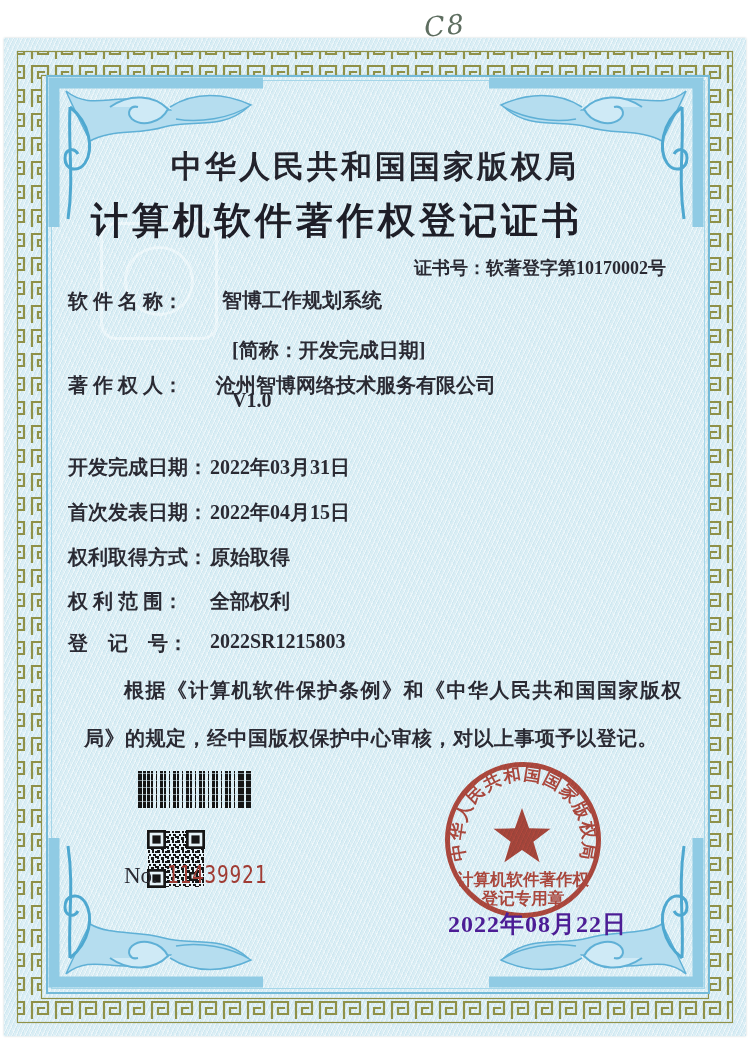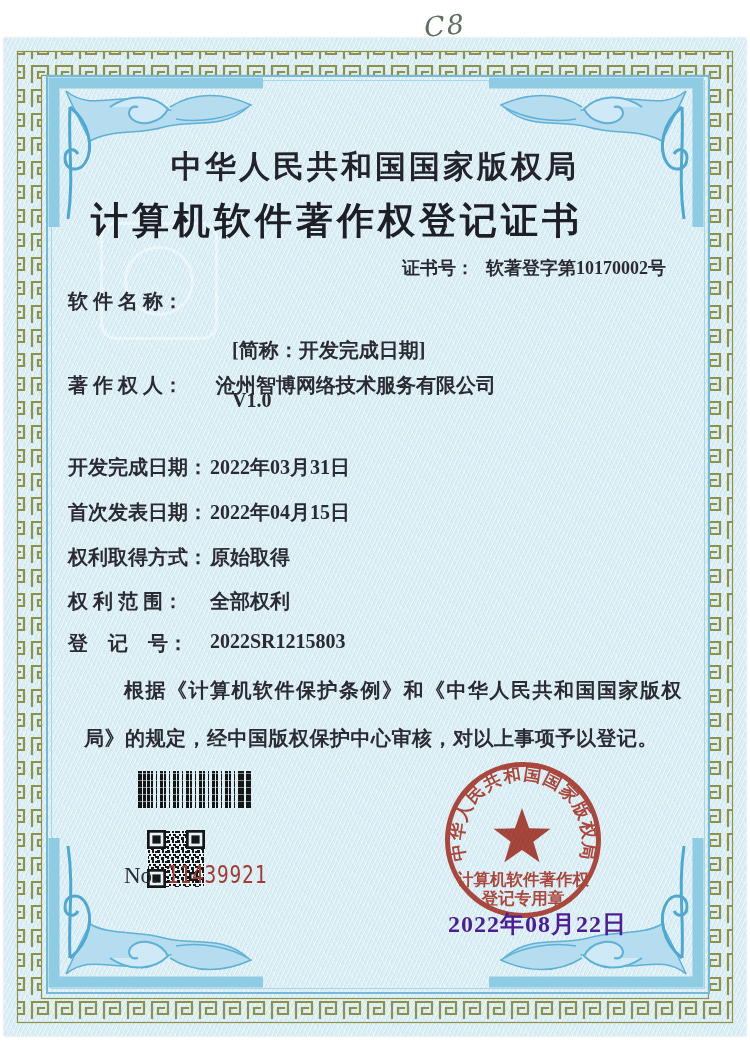--- a/index.html
+++ b/index.html
@@ -50,21 +50,21 @@
     font-size:31px;font-weight:700;letter-spacing:3px;color:#23232c;
   }
   .cert-title{
     position:absolute;left:0;top:196px;width:674px;text-align:center;
     font-size:37px;font-weight:700;letter-spacing:4px;color:#1e1e27;
   }
   .cert-no{
     position:absolute;top:256px;right:84px;
     font-size:18px;font-weight:700;color:#2a2a33;
   }
-  .cert-no .v{margin-left:12px;}
+  .cert-no .v{}
   .row{position:absolute;left:0;width:750px;font-size:20px;font-weight:700;color:#2a2a33;}
   .row .lbl{position:absolute;left:68px;white-space:pre;}
   .row .val{position:absolute;left:210px;white-space:pre;}
   .row .val-name{left:216px;}
   .name-lines{position:absolute;left:222px;line-height:25px;white-space:pre;}
   .statement{
     position:absolute;left:84px;top:666px;width:598px;
     font-size:20px;font-weight:700;line-height:48px;
     text-align:justify;text-indent:2em;letter-spacing:.5px;color:#2a2a33;
   }
@@ -146,21 +146,21 @@
 <div class="hand-mark">C8</div>
 
 <div class="org-title">中华人民共和国国家版权局</div>
 <div class="cert-title">计算机软件著作权登记证书</div>
 <div class="cert-no">
   <span>证书号：</span><span class="v">软著登字第10170002号</span>
 </div>
 
 <div class="row" style="top:288px">
   <span class="lbl">软 件 名 称：</span>
-  <span class="name-lines"><br>
+  <span class="name-lines"><span>智博工作规划系统</span><br>
   <span>[简称：开发完成日期]</span><br>
   <span>V1.0</span></span>
 </div>
 <div class="row" style="top:372px">
   <span class="lbl">著 作 权 人：</span>
   <span class="val val-name">沧州智博网络技术服务有限公司</span>
 </div>
 <div class="row" style="top:454px">
   <span class="lbl">开发完成日期：</span>
   <span class="val">2022年03月31日</span>

